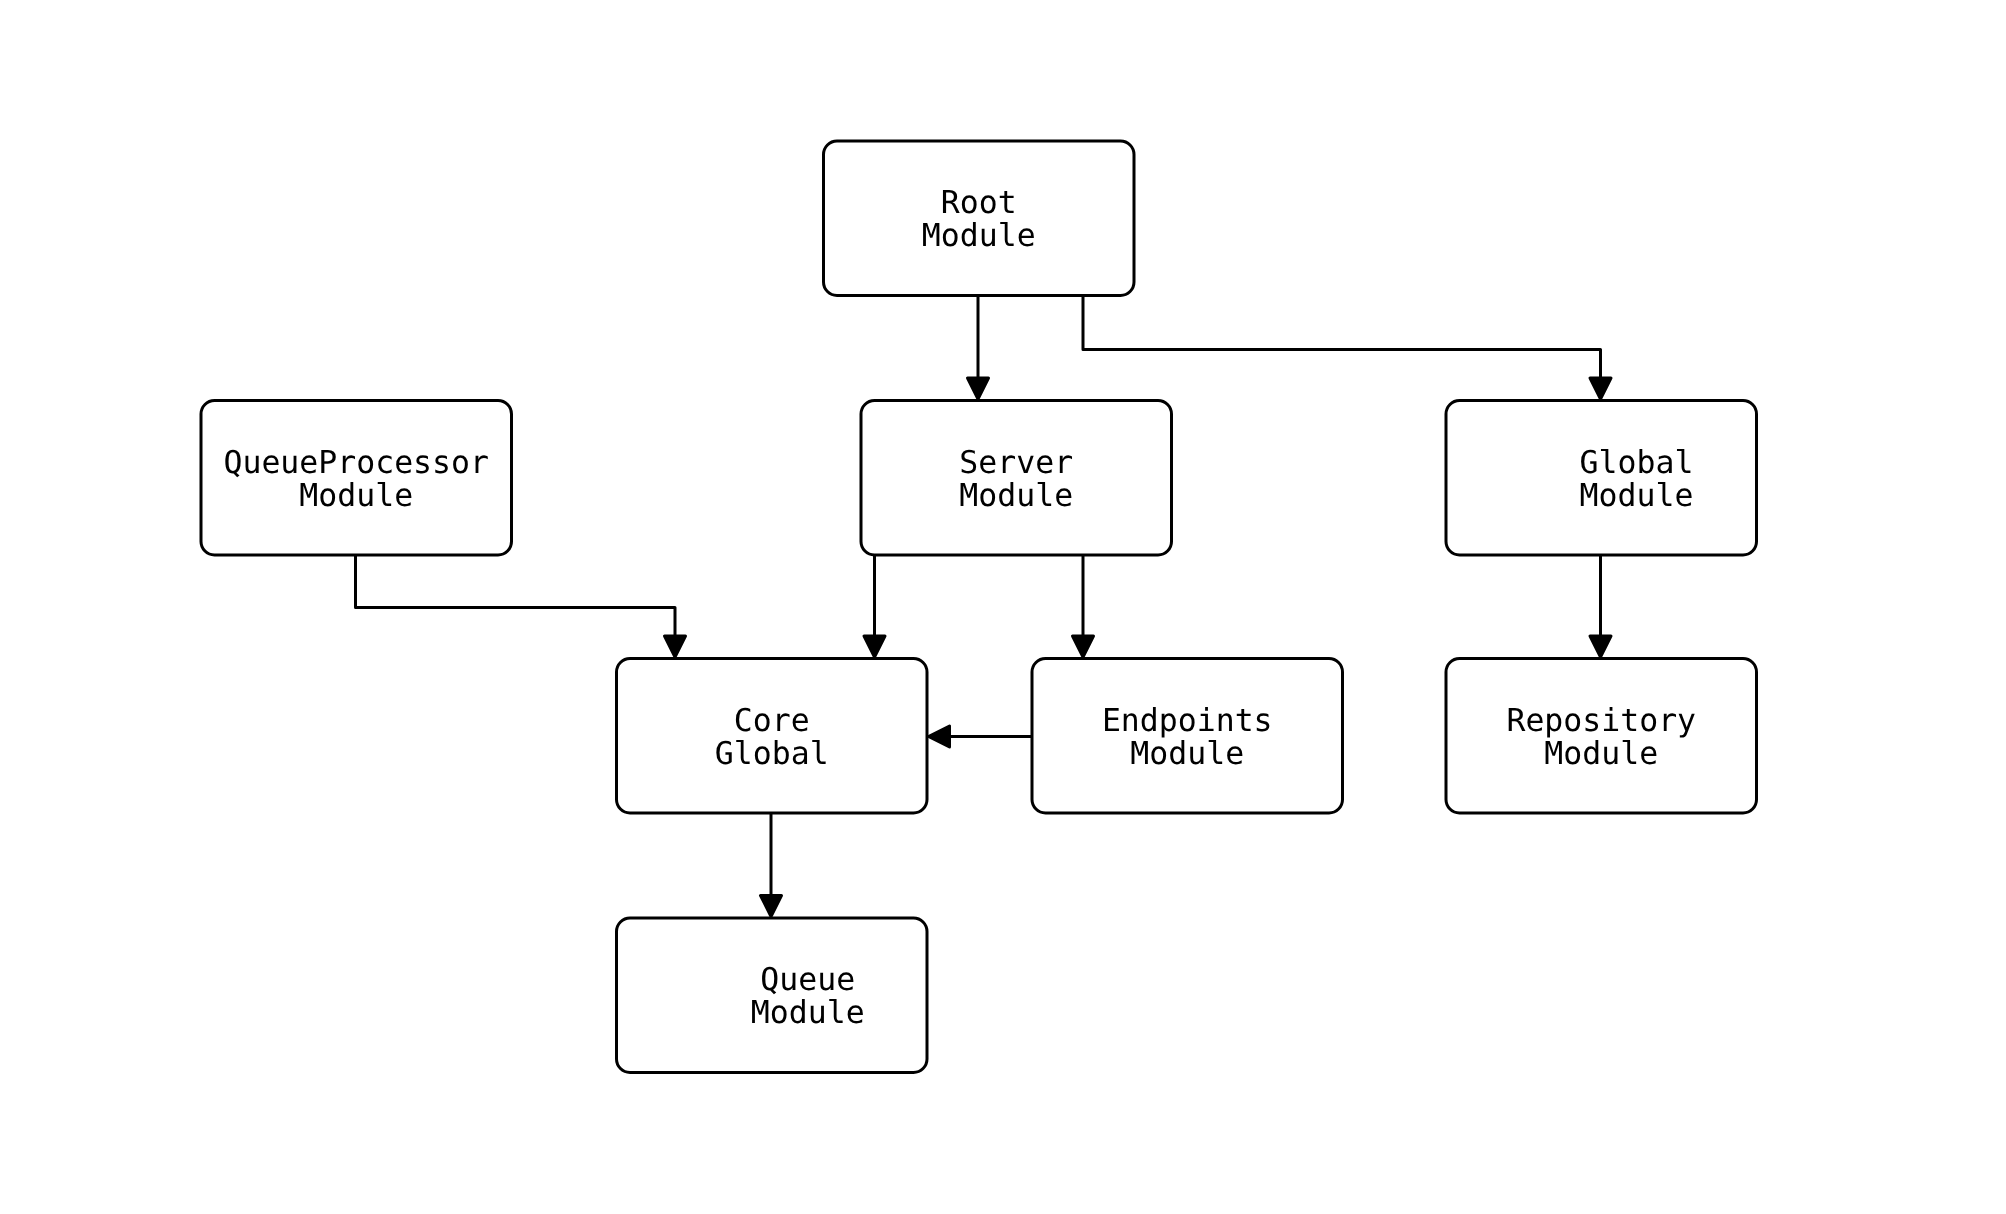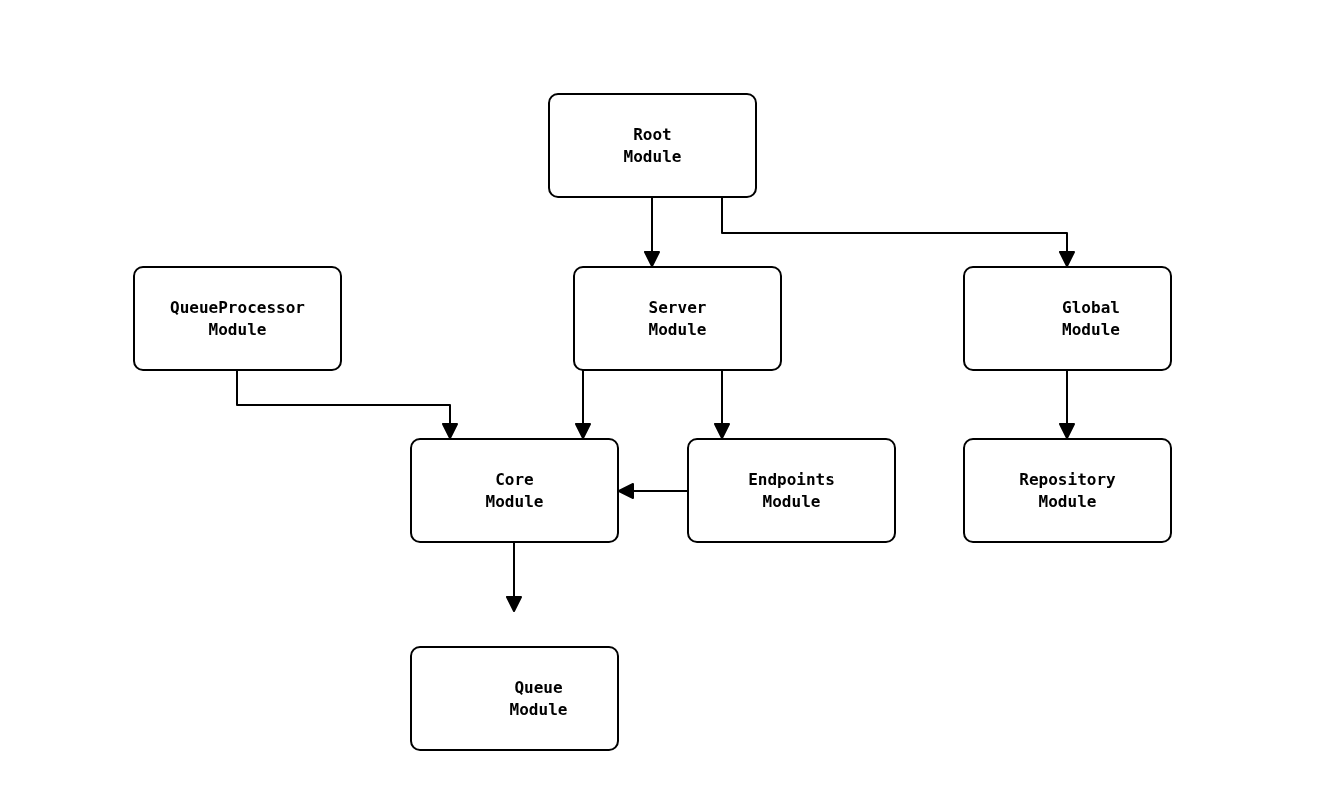--- a/index.html
+++ b/index.html
@@ -33,35 +33,35 @@
     box-sizing: border-box;
     border: 2px solid #000000;
     border-radius: 10px;
     background: #ffffff;
     display: flex;
     align-items: center;
     justify-content: center;
   }
   .node .label {
     font-family: "DejaVu Sans Mono", monospace;
-    font-weight: bold;
-    font-size: 16px;
+    font-weight: normal;
+    font-size: 21px;
     line-height: 22px;
     color: #000000;
     text-align: center;
     white-space: pre-line;
   }
   .n-root          { left: 548px; top: 93px;  }
   .n-queueprocessor{ left: 133px; top: 266px; align-items: center; }
   .n-server        { left: 548px; top: 266px; margin-left: 25px; }
   .n-global        { left: 963px; top: 266px; padding-left: 47px; }
   .n-core          { left: 410px; top: 438px; }
   .n-endpoints     { left: 687px; top: 438px; }
   .n-repository    { left: 963px; top: 438px; }
-  .n-queue         { left: 410px; top: 646px; padding-left: 48px; }
+  .n-queue         { left: 410px; top: 611px; padding-left: 48px; }
 </style>
 </head>
 <body>
 
 <div class="canvas">
 
   <svg class="edges" width="1337" height="809" viewBox="0 0 1337 809">
     <g stroke="#000000" stroke-width="2" fill="none" stroke-linejoin="round" stroke-linecap="square">
 
       <g>
@@ -122,21 +122,21 @@
 Module</span>
   </div>
 
   <div class="node n-global">
     <span class="label">Global
 Module</span>
   </div>
 
   <div class="node n-core">
     <span class="label">Core
-Module</span>
+Global</span>
   </div>
 
   <div class="node n-endpoints">
     <span class="label">Endpoints
 Module</span>
   </div>
 
   <div class="node n-repository">
     <span class="label">Repository
 Module</span>

